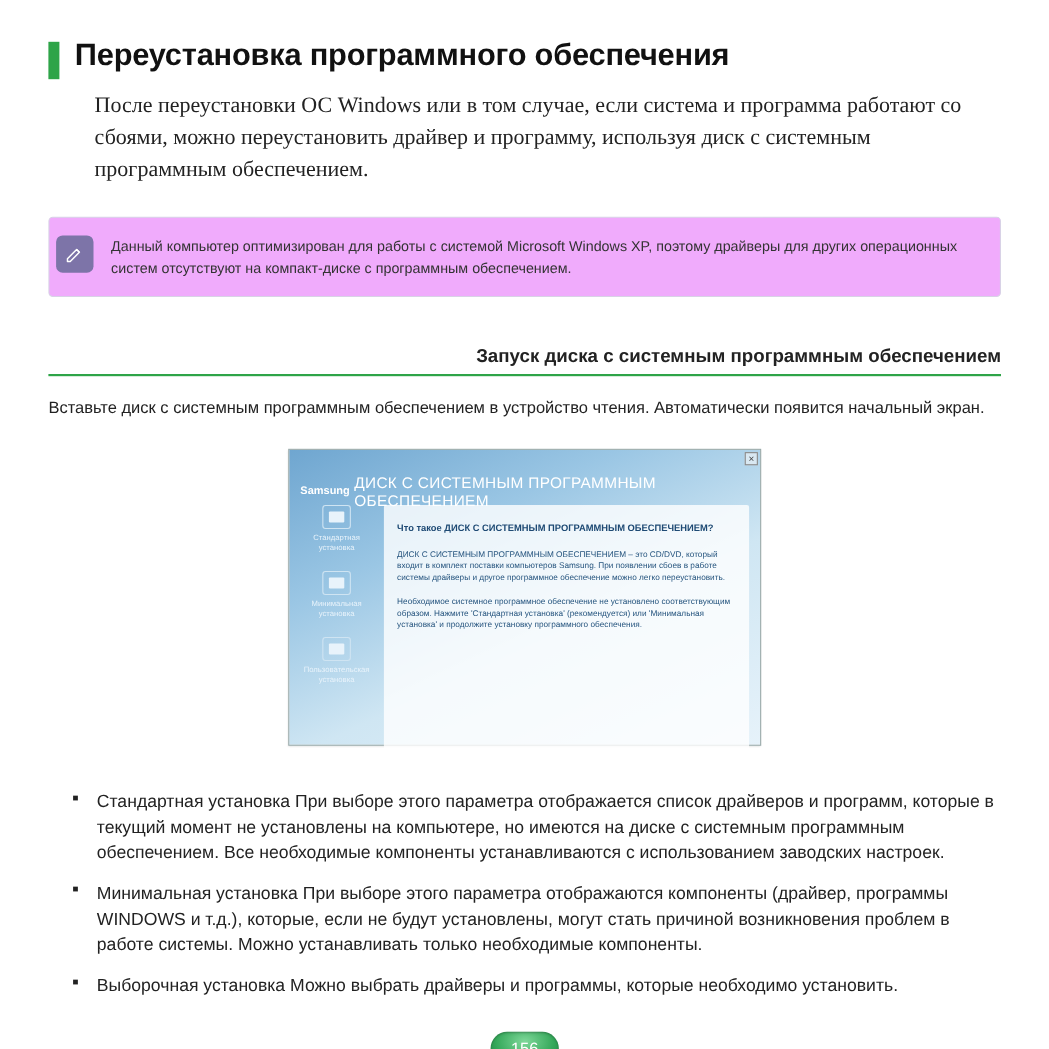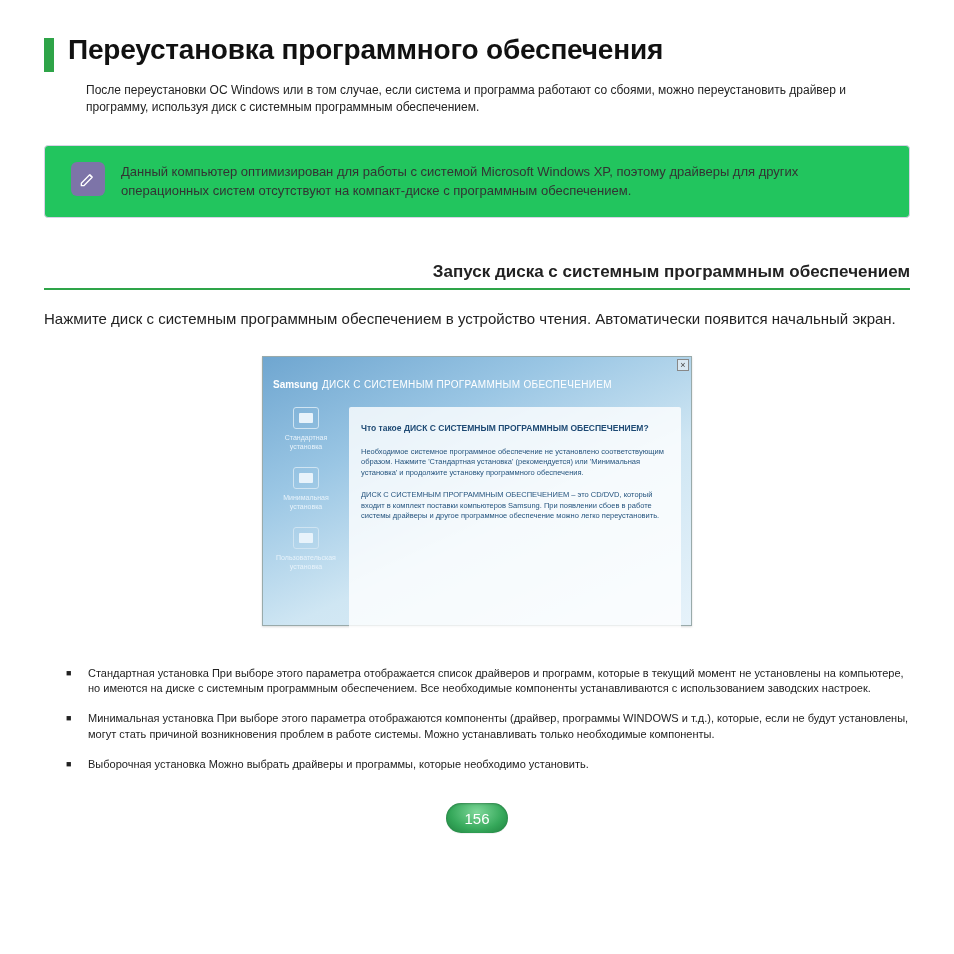--- a/index.html
+++ b/index.html
@@ -10,28 +10,28 @@
     height: 954px;
     overflow: hidden;
     color: #222;
   }
   .page {
     padding: 34px 44px 0 44px;
   }
   .title-row { display: flex; align-items: flex-start; gap: 14px; margin-bottom: 10px; }
   .green-bar { width: 10px; height: 34px; background: #2ea448; margin-top: 4px; flex-shrink: 0; }
   h1 { font-size: 28px; font-weight: 700; letter-spacing: -0.2px; color: #111; }
-  .intro { font-size: 12px; line-height: 1.45; margin-left: 42px; margin-bottom: 28px; }
+  .intro { font-size: 20px; line-height: 1.45; margin-left: 42px; margin-bottom: 28px; font-family: Liberation Serif, serif; }
   .note-box {
     border: 1px solid #d8d2e6;
-    background: #22c55e;
+    background: #f0abfc;
     border-radius: 4px;
     display: flex;
     gap: 16px;
-    padding: 16px 26px;
+    padding: 16px 6px;
     margin: 0 0 44px 0;
   }
   .note-icon {
     width: 34px; height: 34px; border-radius: 6px;
     background: #7d74a8;
     display: flex; align-items: center; justify-content: center;
     flex-shrink: 0;
   }
   .note-text { font-size: 13px; line-height: 1.5; color: #333; }
   h2 { font-size: 17px; font-weight: 700; margin-bottom: 6px; text-align: right; }
@@ -44,41 +44,41 @@
     border: 1px solid #9aa;
     background: linear-gradient(155deg, #6fa6d0 0%, #9ac6e4 30%, #cfe6f3 60%, #e6f2fa 100%);
     position: relative;
     box-shadow: 0 1px 2px rgba(0,0,0,0.15);
     color: #fff;
     font-size: 8px;
   }
   .ss-close { position: absolute; top: 2px; right: 2px; width: 12px; height: 12px; background: #d9e8f2; border: 1px solid #888; color: #444; font-size: 9px; line-height: 10px; text-align: center; }
   .ss-header { position: absolute; top: 22px; left: 10px; right: 10px; display: flex; align-items: center; gap: 4px; }
   .ss-brand { font-weight: 700; font-size: 10px; color: #fff; }
-  .ss-title { font-size: 10px; color: #fff; letter-spacing: 0.3px; }
+  .ss-title { font-size: 14px; color: #fff; letter-spacing: 0.3px; }
   .ss-sidebar { position: absolute; top: 50px; left: 8px; width: 70px; bottom: 10px; }
   .ss-item { text-align: center; margin-bottom: 16px; color: #e8f3fb; }
   .ss-icon { width: 26px; height: 22px; margin: 0 auto 4px; border: 1px solid #cfe4f2; border-radius: 3px; display:flex; align-items:center; justify-content:center; }
   .ss-icon-inner { width: 14px; height: 10px; background: #e8f3fb; border-radius: 1px; }
   .ss-item-label { font-size: 7px; line-height: 1.3; }
   .ss-pane {
     position: absolute; top: 50px; left: 86px; right: 10px; height: 228px;
     background: rgba(255,255,255,0.8);
     border-radius: 2px;
     padding: 16px 12px 10px;
     color: #2a5179;
   }
   .ss-pane h3 { font-size: 8.5px; font-weight: 700; margin-bottom: 14px; color: #1e4a74; }
   .ss-pane p { font-size: 7.5px; line-height: 1.4; margin-bottom: 12px; color: #25547e; }
 
   ul.install-list { list-style: none; margin: 0 0 30px 22px; }
   ul.install-list li {
     position: relative;
     padding-left: 22px;
-    font-size: 11px;
+    font-size: 16px;
     line-height: 1.45;
     margin-bottom: 14px;
   }
   ul.install-list li::before {
     content: "■";
     position: absolute; left: 0; top: 1px;
     font-size: 9px;
     color: #222;
   }
 
@@ -108,21 +108,21 @@
       <svg width="20" height="20" viewBox="0 0 24 24" fill="none">
         <path d="M4 17l10-10 3 3-10 10H4v-3z" stroke="#fff" stroke-width="1.6" stroke-linejoin="round"></path>
         <path d="M14 7l3 3" stroke="#fff" stroke-width="1.6"></path>
       </svg>
     </div>
     <div class="note-text">Данный компьютер оптимизирован для работы с системой Microsoft Windows XP, поэтому драйверы для других операционных систем отсутствуют на компакт-диске с программным обеспечением.</div>
   </div>
 
   <h2>Запуск диска с системным программным обеспечением</h2>
   <div class="hr-green"></div>
-  <p class="body-text">Нажмите диск с системным программным обеспечением в устройство чтения. Автоматически появится начальный экран.</p>
+  <p class="body-text">Вставьте диск с системным программным обеспечением в устройство чтения. Автоматически появится начальный экран.</p>
 
   <div class="screenshot-wrap">
     <div class="screenshot">
       <div class="ss-close">×</div>
       <div class="ss-header">
         <span class="ss-brand">Samsung</span>
         <span class="ss-title">ДИСК С СИСТЕМНЫМ ПРОГРАММНЫМ ОБЕСПЕЧЕНИЕМ</span>
       </div>
       <div class="ss-sidebar">
         <div class="ss-item">
@@ -139,22 +139,22 @@
         </div>
         <div class="ss-item">
           <div class="ss-icon">
               <div class="ss-icon-inner"></div>
             </div>
           <div class="ss-item-label">Пользовательская установка</div>
         </div>
       </div>
       <div class="ss-pane">
         <h3>Что такое ДИСК С СИСТЕМНЫМ ПРОГРАММНЫМ ОБЕСПЕЧЕНИЕМ?</h3>
+        <p>ДИСК С СИСТЕМНЫМ ПРОГРАММНЫМ ОБЕСПЕЧЕНИЕМ – это CD/DVD, который входит в комплект поставки компьютеров Samsung. При появлении сбоев в работе системы драйверы и другое программное обеспечение можно легко переустановить.</p>
         <p>Необходимое системное программное обеспечение не установлено соответствующим образом. Нажмите 'Стандартная установка' (рекомендуется) или 'Минимальная установка' и продолжите установку программного обеспечения.</p>
-        <p>ДИСК С СИСТЕМНЫМ ПРОГРАММНЫМ ОБЕСПЕЧЕНИЕМ – это CD/DVD, который входит в комплект поставки компьютеров Samsung. При появлении сбоев в работе системы драйверы и другое программное обеспечение можно легко переустановить.</p>
       </div>
     </div>
   </div>
 
   <ul class="install-list">
     <li>Стандартная установка При выборе этого параметра отображается список драйверов и программ, которые в текущий момент не установлены на компьютере, но имеются на диске с системным программным обеспечением. Все необходимые компоненты устанавливаются с использованием заводских настроек.</li>
     <li>Минимальная установка При выборе этого параметра отображаются компоненты (драйвер, программы WINDOWS и т.д.), которые, если не будут установлены, могут стать причиной возникновения проблем в работе системы. Можно устанавливать только необходимые компоненты.</li>
     <li>Выборочная установка Можно выбрать драйверы и программы, которые необходимо установить.</li>
   </ul>
 

